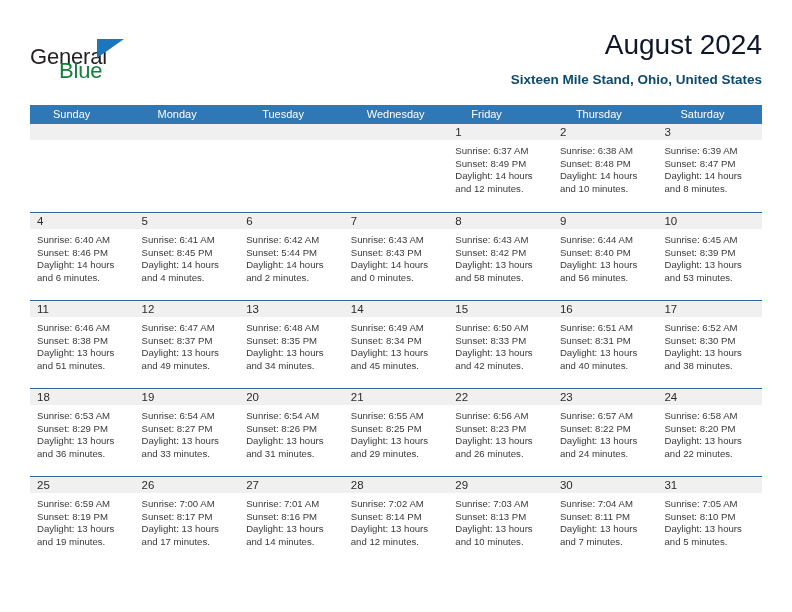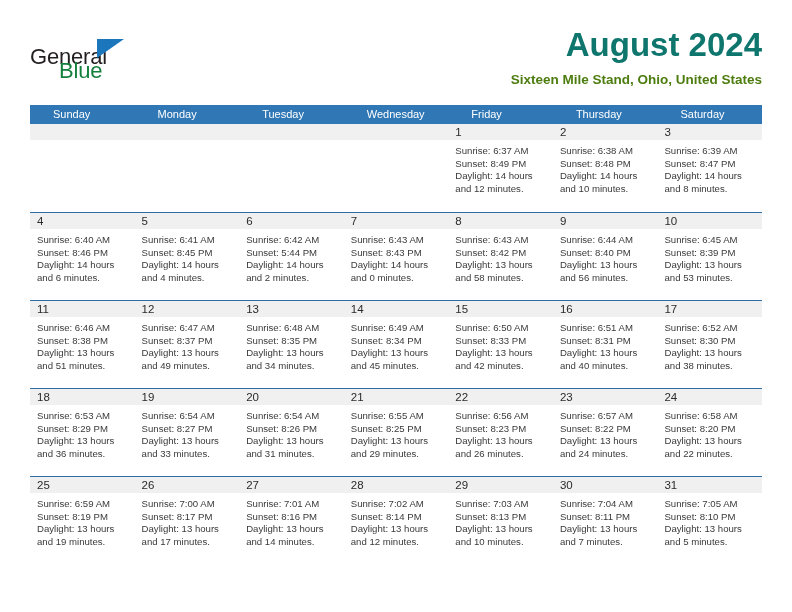--- a/index.html
+++ b/index.html
@@ -66,31 +66,31 @@
     font-family: "Liberation Sans", sans-serif;
   }
 
   .title-block {
     position: absolute;
     right: 0;
     top: 0;
     text-align: right;
   }
   .cal-title {
-    font-size: 33px;
-    font-weight: bold;
-    color: #0f766e;
+    font-size: 28px;
+    font-weight: normal;
+    color: #0f172a;
     line-height: 34px;
     white-space: nowrap;
   }
   .cal-location {
     margin-top: 10px;
     font-size: 13.5px;
     font-weight: bold;
-    color: #4d7c0f;
+    color: #0c4a6e;
     line-height: 16px;
     white-space: nowrap;
   }
 
   
   .calendar {
     position: absolute;
     left: 30px;
     top: 105px;
     width: 732px;

